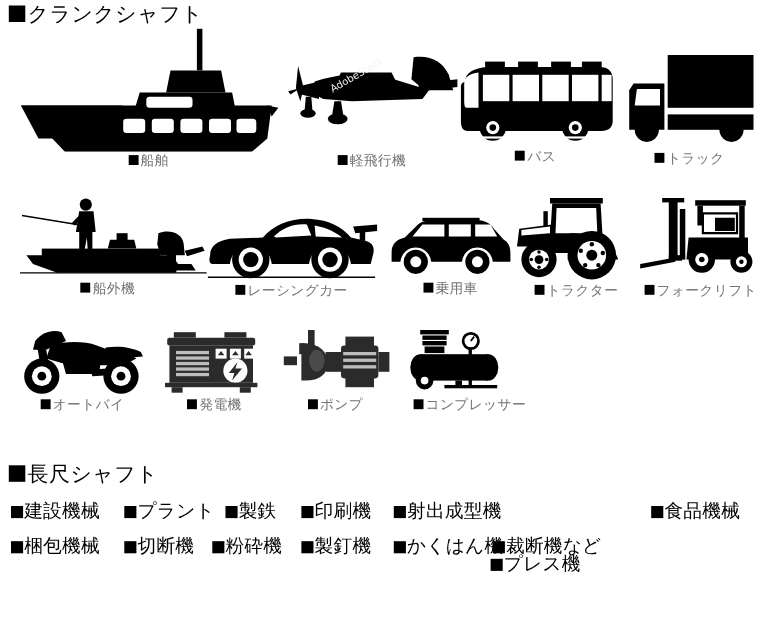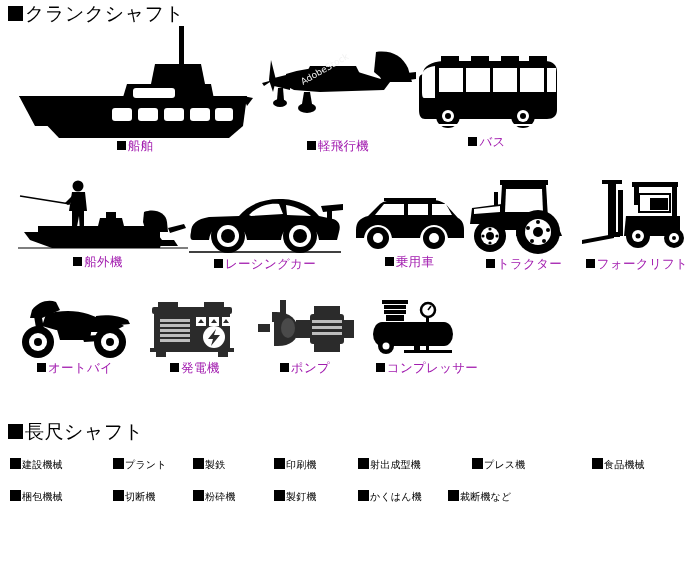--- a/index.html
+++ b/index.html
@@ -54,42 +54,42 @@
   .icon-art {
     position: relative;
     width: 100%;
     display: block;
   }
   .icon-art svg { display: block; margin: 0 auto; }
   .icon-label {
     font-size: 12.5px;
     line-height: 16px;
     white-space: nowrap;
-    color: #a21caf;
+    color: #737373;
     letter-spacing: 0.3px;
   }
   .icon-label .bullet {
     display: inline-block;
     width: 9px;
     height: 9px;
     background: #000;
     vertical-align: 0px;
     margin-right: 2px;
   }
 
   
   .tag-row {
     position: absolute;
     left: 0;
     width: 700px;
     height: 22px;
   }
   .tag-item {
     position: absolute;
-    font-size: 10px;
+    font-size: 17px;
     line-height: 20px;
     white-space: nowrap;
     color: #000;
     letter-spacing: 0.2px;
   }
   .tag-item .bullet {
     display: inline-block;
     width: 11px;
     height: 11px;
     background: #000;
@@ -209,20 +209,40 @@
           <circle cx="110" cy="62" r="3" fill="#000"></circle>
 
           <rect x="6" y="70" width="138" height="2" fill="#fff"></rect>
         </svg>
       </div>
       <div class="icon-label">
         <span class="bullet"></span><span>バス</span>
       </div>
     </div>
 
+    <div class="icon-cell" style="left:562px; top:22px; width:130px;">
+      <div class="icon-art">
+        <svg width="126" height="88" viewBox="0 0 126 88" aria-hidden="true">
+
+          <rect x="43" y="2" width="78" height="48" fill="#000"></rect>
+
+          <rect x="43" y="56" width="78" height="14" fill="#000"></rect>
+
+          <path d="M12,28 L40,28 L40,70 L8,70 L8,34 Z" fill="#000"></path>
+
+          <path d="M15,33 L36,33 L36,48 L13,48 Z" fill="#fff"></path>
+
+          <circle cx="24" cy="70" r="11" fill="#000"></circle>
+          <circle cx="101" cy="70" r="11" fill="#000"></circle>
+        </svg>
+      </div>
+      <div class="icon-label">
+        <span class="bullet"></span><span>トラック</span>
+      </div>
+    </div>
   </div>
 
   <div class="icon-row" id="row2" style="top:178px; height:100px;">
 
     <div class="icon-cell" style="left:18px; top:0px; width:160px;">
       <div class="icon-art">
         <svg width="170" height="76" viewBox="0 0 170 76" aria-hidden="true">
 
           <path d="M2,18 L52,26" stroke="#000" stroke-width="1.4" fill="none"></path>
 
@@ -506,30 +526,30 @@
     <span class="bullet"></span><span>長尺シャフト</span>
   </div>
 
   <div class="tag-row" style="top:455px;">
     <span class="tag-item" style="left:10px;">
       <span class="bullet"></span><span>建設機械</span>
     </span>
     <span class="tag-item" style="left:113px;">
       <span class="bullet"></span><span>プラント</span>
     </span>
-    <span class="tag-item" style="left:193px;">
+    <span class="tag-item" style="left:205px;">
       <span class="bullet"></span><span>製鉄</span>
     </span>
     <span class="tag-item" style="left:274px;">
       <span class="bullet"></span><span>印刷機</span>
     </span>
     <span class="tag-item" style="left:358px;">
       <span class="bullet"></span><span>射出成型機</span>
     </span>
-    <span class="tag-item" style="left:472px;">
+    <span class="tag-item" style="left:446px;margin-top:48px;">
       <span class="bullet"></span><span>プレス機</span>
     </span>
     <span class="tag-item" style="left:566px;margin-left:26px;">
       <span class="bullet"></span><span>食品機械</span>
     </span>
   </div>
 
   <div class="tag-row" style="top:487px;">
     <span class="tag-item" style="left:10px;">
       <span class="bullet"></span><span>梱包機械</span>

